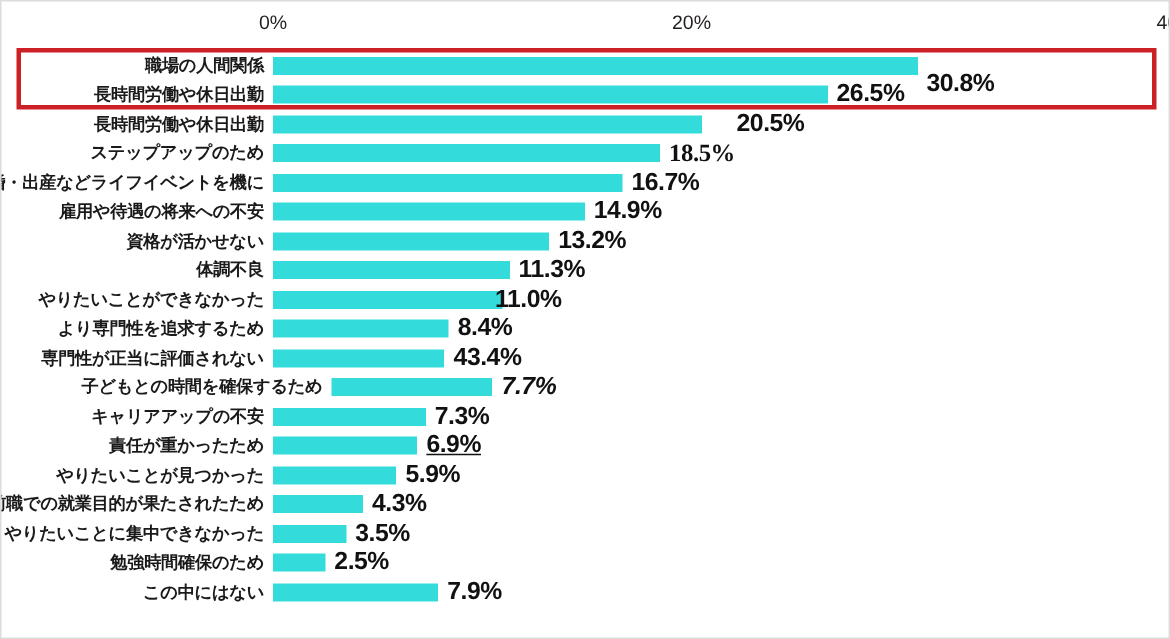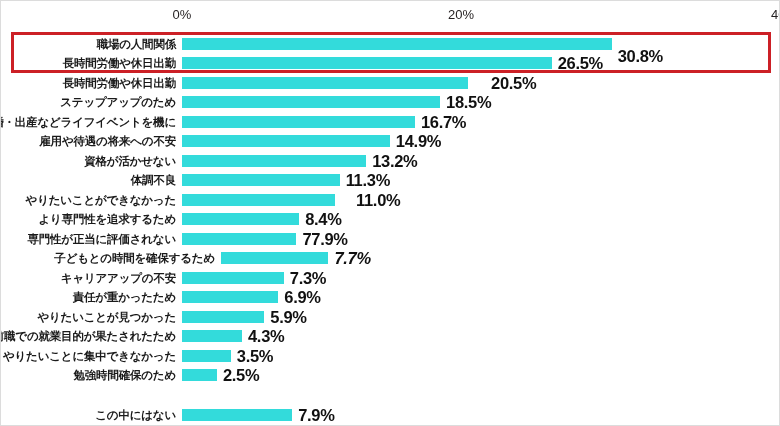--- a/index.html
+++ b/index.html
@@ -118,21 +118,21 @@
         <div class="bar-value" style="left: 556.675px;">26.5%</div>
       </div>
       <div class="row" style="top: 42px;">
         <div class="row-label">長時間労働や休日出勤</div>
         <div class="bar" style="width: 285.975px; background: rgb(51, 219, 219);"></div>
         <div class="bar-value" style="left: 490px;">20.5%</div>
       </div>
       <div class="row" style="top: 61.5px;">
         <div class="row-label">ステップアップのため</div>
         <div class="bar" style="width: 258.075px; background: rgb(51, 219, 219);"></div>
-        <div class="bar-value" style="left: 445.075px;">18.5%</div>
+        <div class="bar-value" style="left: 445.075px; font-family: Liberation Serif, serif;">18.5%</div>
       </div>
       <div class="row" style="top: 81px;">
         <div class="row-label">結婚・出産などライフイベントを機に</div>
         <div class="bar" style="width: 232.965px; background: rgb(51, 219, 219);"></div>
         <div class="bar-value" style="left: 419.965px;">16.7%</div>
       </div>
       <div class="row" style="top: 100.5px;">
         <div class="row-label">雇用や待遇の将来への不安</div>
         <div class="bar" style="width: 207.855px; background: rgb(51, 219, 219);"></div>
         <div class="bar-value" style="left: 394.855px;">14.9%</div>
@@ -143,46 +143,46 @@
         <div class="bar-value" style="left: 371.14px;">13.2%</div>
       </div>
       <div class="row" style="top: 139.5px;">
         <div class="row-label">体調不良</div>
         <div class="bar" style="width: 157.635px; background: rgb(51, 219, 219);"></div>
         <div class="bar-value" style="left: 344.635px;">11.3%</div>
       </div>
       <div class="row" style="top: 159px;">
         <div class="row-label">やりたいことができなかった</div>
         <div class="bar" style="width: 153.45px; background: rgb(51, 219, 219);"></div>
-        <div class="bar-value" style="left: 355px;">11.0%</div>
+        <div class="bar-value" style="left: 329px;">11.0%</div>
       </div>
       <div class="row" style="top: 178.5px;">
         <div class="row-label">より専門性を追求するため</div>
         <div class="bar" style="width: 117.18px; background: rgb(51, 219, 219);"></div>
         <div class="bar-value" style="left: 304.18px;">8.4%</div>
       </div>
       <div class="row" style="top: 198px;">
         <div class="row-label">専門性が正当に評価されない</div>
         <div class="bar" style="width: 114.39px; background: rgb(51, 219, 219);"></div>
-        <div class="bar-value" style="left: 301.39px;">77.9%</div>
+        <div class="bar-value" style="left: 301.39px;">43.4%</div>
       </div>
       <div class="row" style="top: 217.5px; margin-left: 39px;">
         <div class="row-label">子どもとの時間を確保するため</div>
         <div class="bar" style="width: 107.415px; background: rgb(51, 219, 219);"></div>
         <div class="bar-value" style="left: 294.415px; font-style: italic;">7.7%</div>
       </div>
       <div class="row" style="top: 237px;">
         <div class="row-label">キャリアアップの不安</div>
         <div class="bar" style="width: 101.835px; background: rgb(51, 219, 219);"></div>
         <div class="bar-value" style="left: 288.835px;">7.3%</div>
       </div>
       <div class="row" style="top: 256.5px;">
         <div class="row-label">責任が重かったため</div>
         <div class="bar" style="width: 96.255px; background: rgb(51, 219, 219);"></div>
-        <div class="bar-value" style="left: 283.255px;">6.9%</div>
+        <div class="bar-value" style="left: 283.255px; text-decoration: underline;">6.9%</div>
       </div>
       <div class="row" style="top: 276px;">
         <div class="row-label">やりたいことが見つかった</div>
         <div class="bar" style="width: 82.305px; background: rgb(51, 219, 219);"></div>
         <div class="bar-value" style="left: 269.305px;">5.9%</div>
       </div>
       <div class="row" style="top: 295.5px;">
         <div class="row-label">前職での就業目的が果たされたため</div>
         <div class="bar" style="width: 59.985px; background: rgb(51, 219, 219);"></div>
         <div class="bar-value" style="left: 246.985px;">4.3%</div>
@@ -190,21 +190,21 @@
       <div class="row" style="top: 315px;">
         <div class="row-label">やりたいことに集中できなかった</div>
         <div class="bar" style="width: 48.825px; background: rgb(51, 219, 219);"></div>
         <div class="bar-value" style="left: 235.825px;">3.5%</div>
       </div>
       <div class="row" style="top: 334.5px;">
         <div class="row-label">勉強時間確保のため</div>
         <div class="bar" style="width: 34.875px; background: rgb(51, 219, 219);"></div>
         <div class="bar-value" style="left: 221.875px;">2.5%</div>
       </div>
-      <div class="row" style="top: 354px; margin-top: 20px;">
+      <div class="row" style="top: 354px;">
         <div class="row-label">この中にはない</div>
         <div class="bar" style="width: 110.205px; background: rgb(51, 219, 219);"></div>
         <div class="bar-value" style="left: 297.205px;">7.9%</div>
       </div>
     </div>
 
   <div id="highlight-box" style="border-color: rgb(204, 32, 38); top: 31.25px; height: 41px;"></div>
 
 </div>
 

